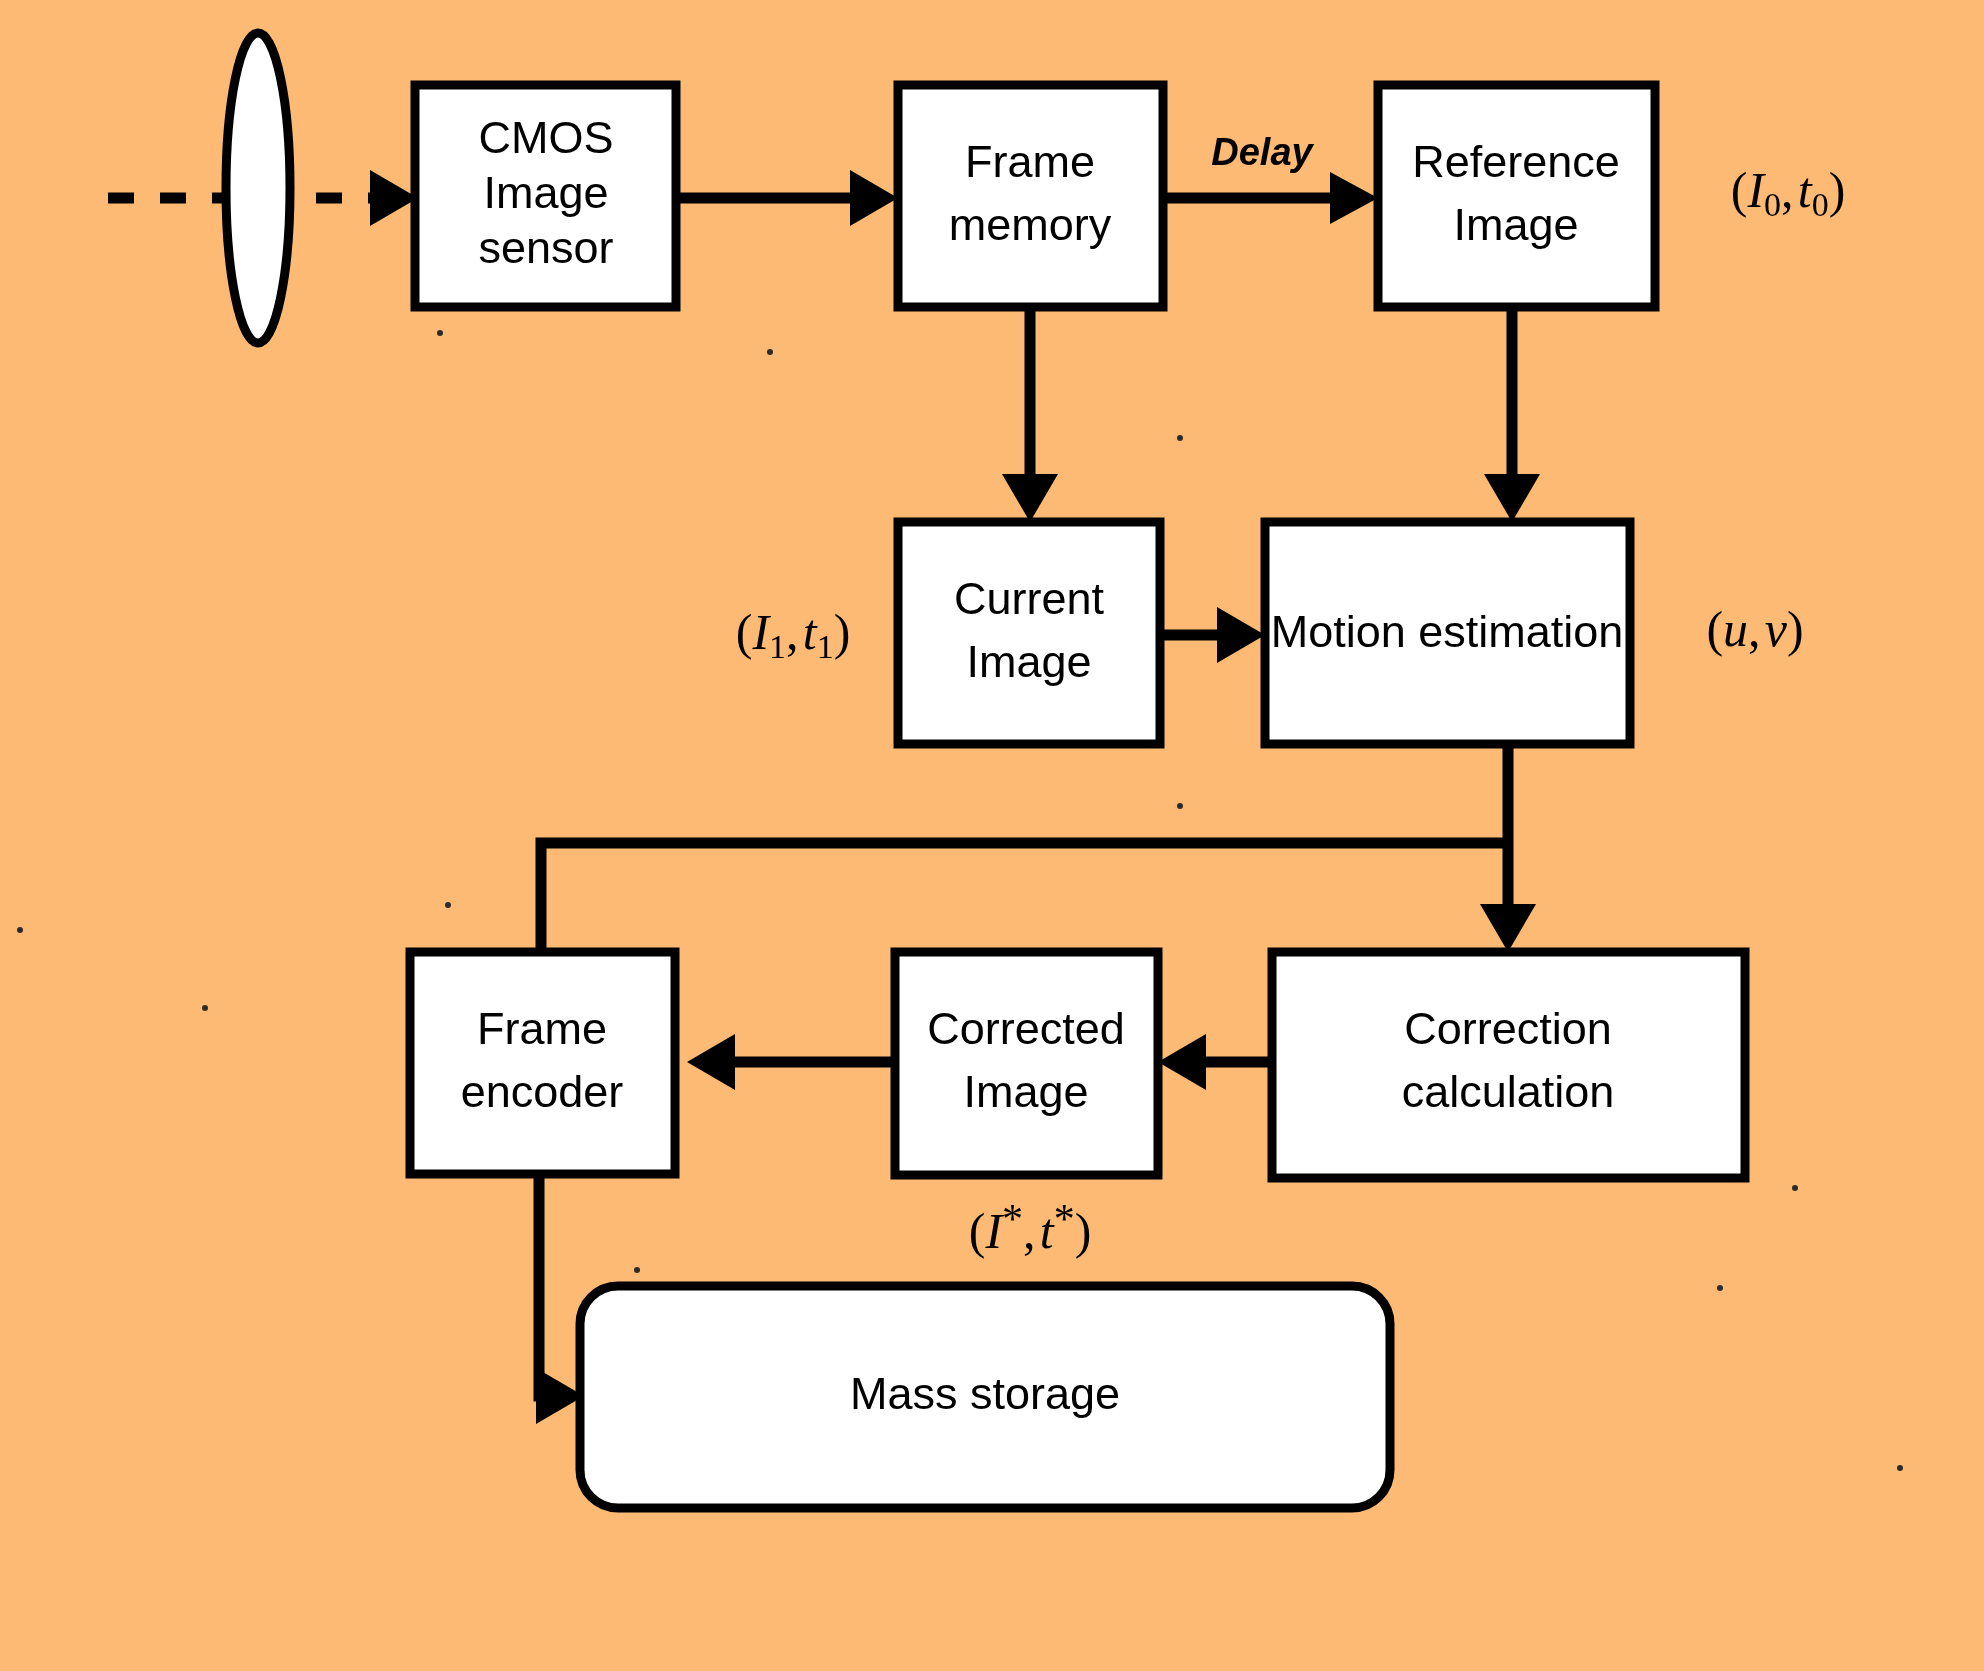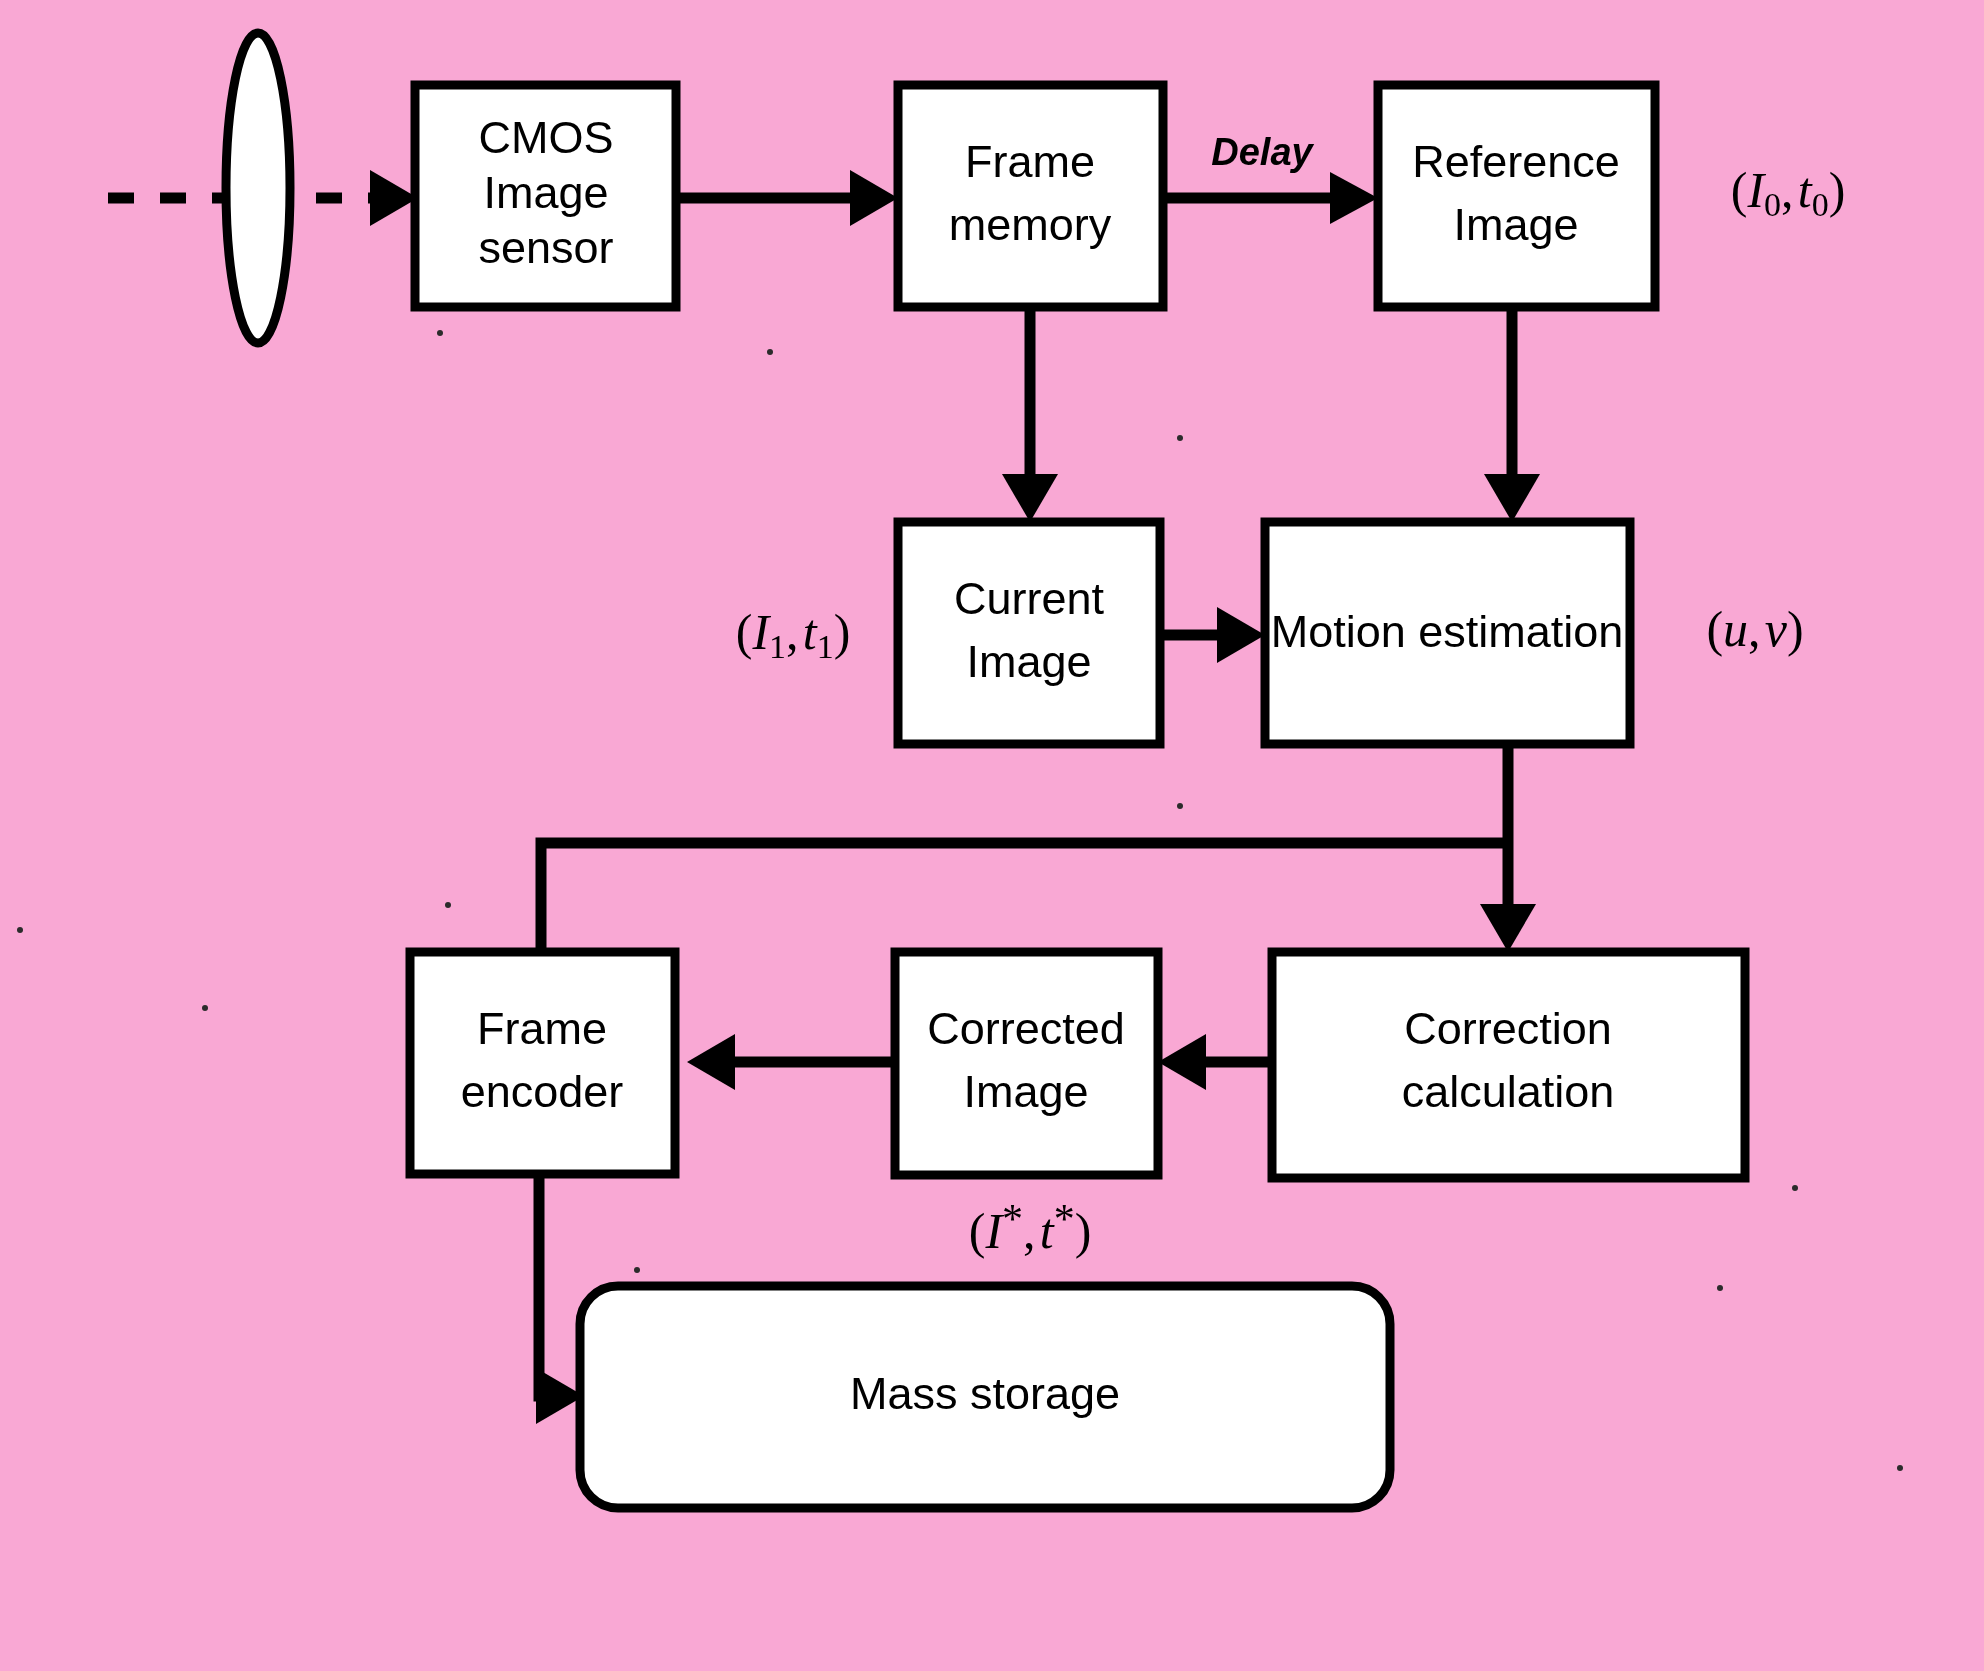--- a/index.html
+++ b/index.html
@@ -10,21 +10,21 @@
   body {
     width: 1984px;
     height: 1671px;
     font-family: "Liberation Sans", sans-serif;
     overflow: hidden;
   }
   #diagram-root {
     position: relative;
     width: 1984px;
     height: 1671px;
-    background: #f9a8d4;
+    background: #fdba74;
   }
   svg#flow {
     position: absolute;
     left: 0;
     top: 0;
     width: 1984px;
     height: 1671px;
   }
   .box-shape {
     fill: #ffffff;

